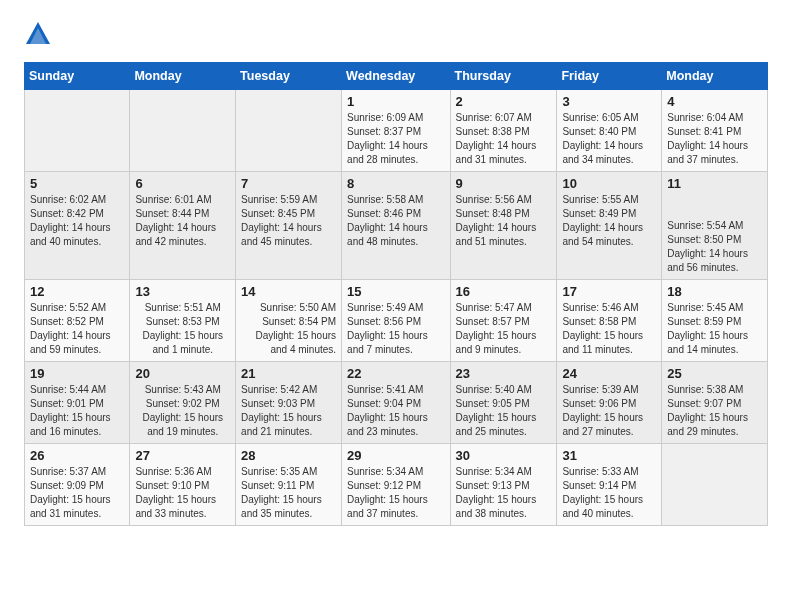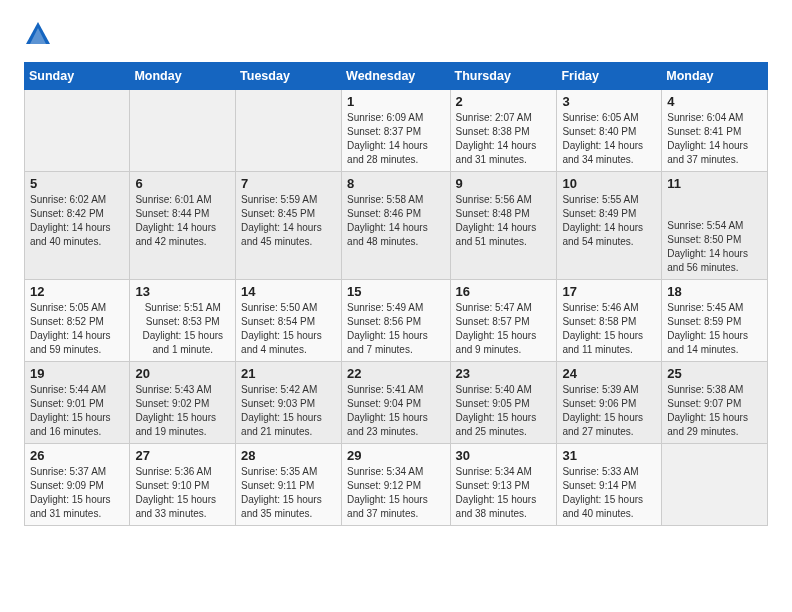--- a/index.html
+++ b/index.html
@@ -139,21 +139,21 @@
           <td class="empty"></td>
           <td>
             <span class="day-num">1</span>
             <div class="day-info" style="white-space: pre-line;">Sunrise: 6:09 AM
 Sunset: 8:37 PM
 Daylight: 14 hours
 and 28 minutes.</div>
           </td>
           <td>
             <span class="day-num">2</span>
-            <div class="day-info" style="white-space: pre-line;">Sunrise: 2:07 AM
+            <div class="day-info" style="white-space: pre-line;">Sunrise: 6:07 AM
 Sunset: 8:38 PM
 Daylight: 14 hours
 and 31 minutes.</div>
           </td>
           <td>
             <span class="day-num">3</span>
             <div class="day-info" style="white-space: pre-line;">Sunrise: 6:05 AM
 Sunset: 8:40 PM
 Daylight: 14 hours
 and 34 minutes.</div>
@@ -213,35 +213,35 @@
             <span class="day-num">11</span>
             <div class="day-info" style="white-space: pre-line; margin-top: 28px;">Sunrise: 5:54 AM
 Sunset: 8:50 PM
 Daylight: 14 hours
 and 56 minutes.</div>
           </td>
         </tr>
         <tr>
           <td>
             <span class="day-num">12</span>
-            <div class="day-info" style="white-space: pre-line;">Sunrise: 5:05 AM
+            <div class="day-info" style="white-space: pre-line;">Sunrise: 5:52 AM
 Sunset: 8:52 PM
 Daylight: 14 hours
 and 59 minutes.</div>
           </td>
           <td>
             <span class="day-num">13</span>
             <div class="day-info" style="white-space: pre-line; text-align: center;">Sunrise: 5:51 AM
 Sunset: 8:53 PM
 Daylight: 15 hours
 and 1 minute.</div>
           </td>
           <td>
             <span class="day-num">14</span>
-            <div class="day-info" style="white-space: pre-line;">Sunrise: 5:50 AM
+            <div class="day-info" style="white-space: pre-line; text-align: right;">Sunrise: 5:50 AM
 Sunset: 8:54 PM
 Daylight: 15 hours
 and 4 minutes.</div>
           </td>
           <td>
             <span class="day-num">15</span>
             <div class="day-info" style="white-space: pre-line;">Sunrise: 5:49 AM
 Sunset: 8:56 PM
 Daylight: 15 hours
 and 7 minutes.</div>
@@ -271,21 +271,21 @@
         <tr>
           <td>
             <span class="day-num">19</span>
             <div class="day-info" style="white-space: pre-line;">Sunrise: 5:44 AM
 Sunset: 9:01 PM
 Daylight: 15 hours
 and 16 minutes.</div>
           </td>
           <td>
             <span class="day-num">20</span>
-            <div class="day-info" style="white-space: pre-line;">Sunrise: 5:43 AM
+            <div class="day-info" style="white-space: pre-line; text-align: center;">Sunrise: 5:43 AM
 Sunset: 9:02 PM
 Daylight: 15 hours
 and 19 minutes.</div>
           </td>
           <td>
             <span class="day-num">21</span>
             <div class="day-info" style="white-space: pre-line;">Sunrise: 5:42 AM
 Sunset: 9:03 PM
 Daylight: 15 hours
 and 21 minutes.</div>

